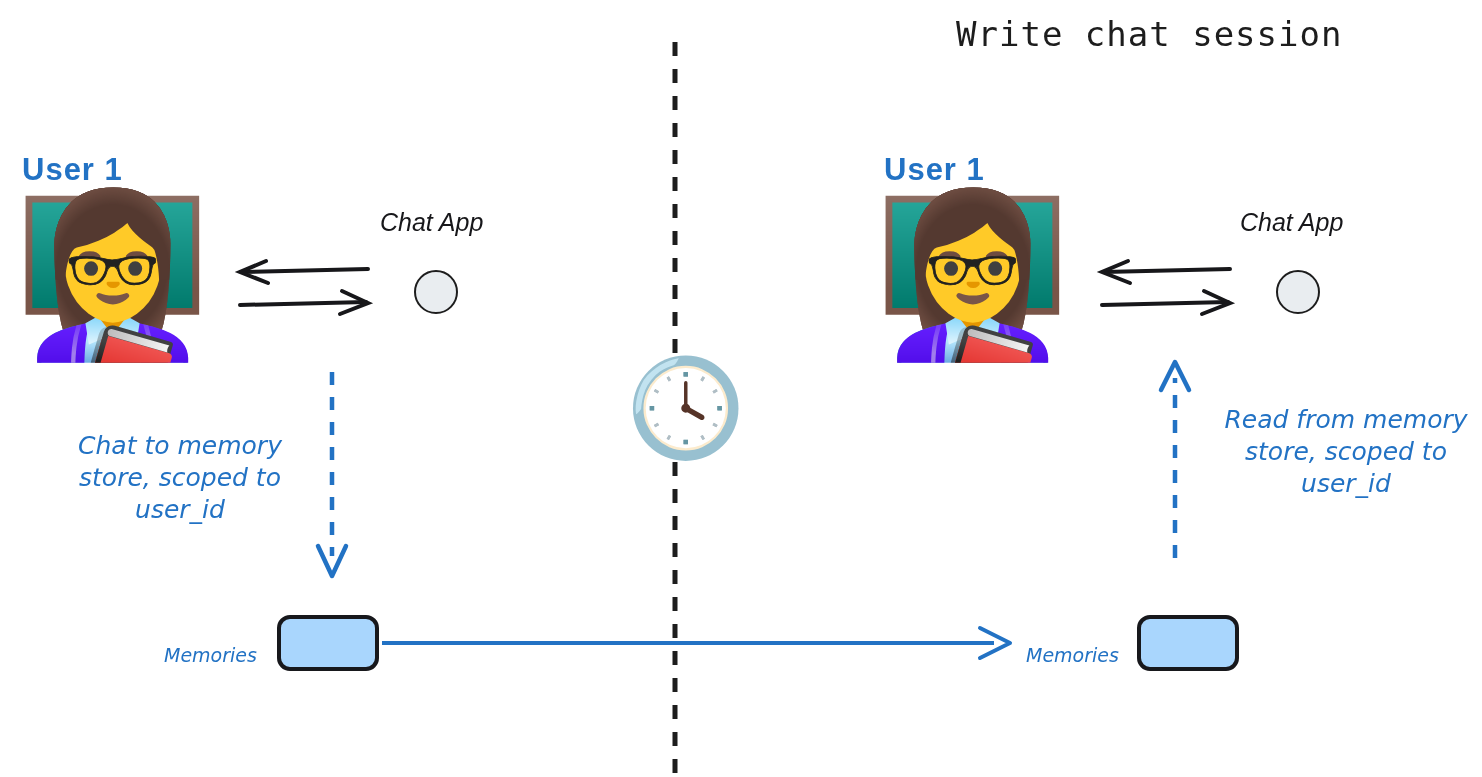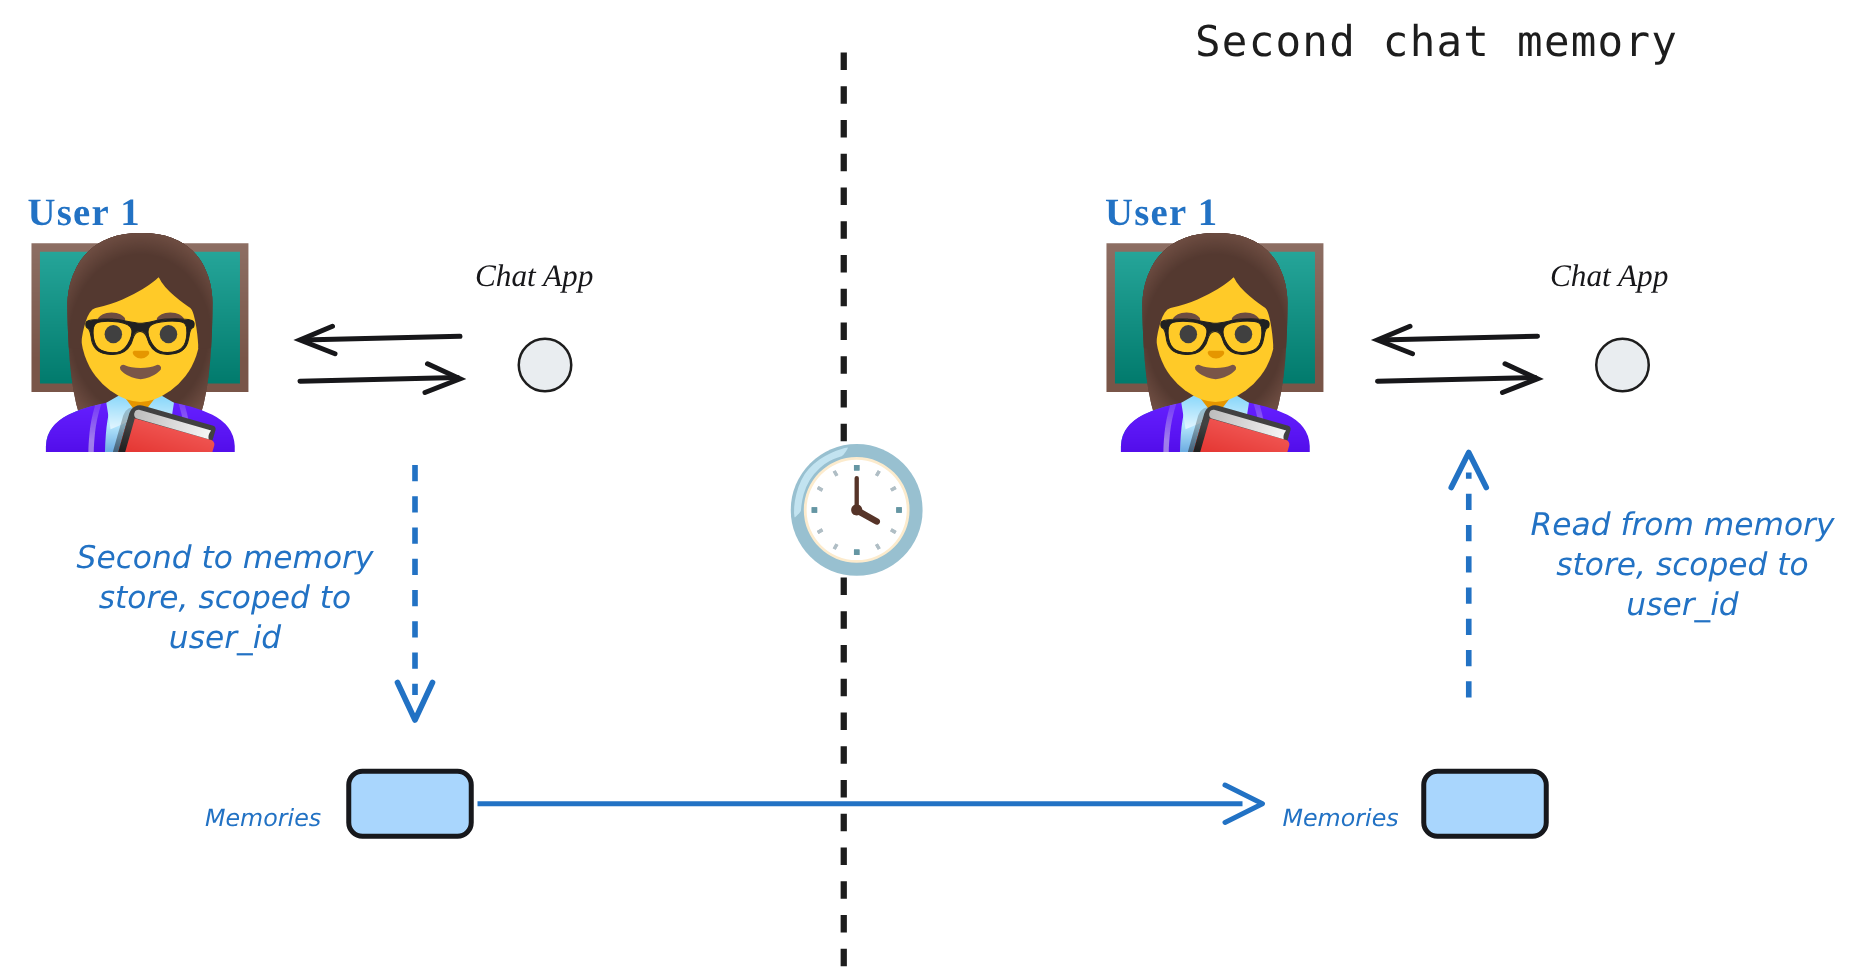--- a/index.html
+++ b/index.html
@@ -24,29 +24,29 @@
   .session-title {
     font-family: "DejaVu Sans Mono", "Liberation Mono", monospace;
     font-size: 34px;
     letter-spacing: 1px;
     color: #1d1d1d;
     white-space: nowrap;
   }
 
   
   .user-label {
-    font-family: Liberation Serif, serif;
+    font-family: Liberation Sans, sans-serif;
     font-size: 31px;
     font-weight: bold;
     letter-spacing: 1px;
     color: #2272c4;
     white-space: nowrap;
   }
   .chat-app-label {
-    font-family: Liberation Serif, serif;
+    font-family: Liberation Sans, sans-serif;
     font-style: italic;
     font-size: 25px;
     color: #17171a;
     white-space: nowrap;
   }
   .memories-label {
     font-family: "DejaVu Sans", sans-serif;
     font-style: italic;
     font-size: 19px;
     color: #2272c4;
@@ -93,21 +93,21 @@
   }
 
   svg { display: block; overflow: visible; }
 </style>
 </head>
 <body>
 
 <div id="canvas">
 
 
-  <div class="abs session-title" style="left:956px; top:14px;">Second chat memory</div>
+  <div class="abs session-title" style="left:956px; top:14px;">Write chat session</div>
 
   <div class="abs user-label" style="left:22px; top:152px;">User 1</div>
 
   <div class="abs emoji avatar-emoji" style="left:14px; top:196px;">👩‍🏫</div>
 
   <div class="abs" style="left:236px; top:258px;">
     <svg width="140" height="60" viewBox="0 0 140 60">
       <g stroke="#17171a" stroke-width="4" fill="none" stroke-linecap="round">
         <path d="M6 14 L132 11"></path>
         <path d="M30 3 L4 14 L32 25"></path>
@@ -121,21 +121,21 @@
 
   <div class="abs app-circle" style="left:414px; top:270px;"></div>
 
   <div class="abs" style="left:310px; top:370px;">
     <svg width="48" height="210" viewBox="0 0 48 210">
       <path d="M22 2 L22 186" stroke="#2272c4" stroke-width="4.5" fill="none" stroke-dasharray="13 12" stroke-linecap="butt"></path>
       <path d="M8 176 L22 206 L36 176" stroke="#2272c4" stroke-width="4.5" fill="none" stroke-linecap="round" stroke-linejoin="round"></path>
     </svg>
   </div>
 
-  <div class="abs note" style="left:52px; top:430px; width:256px;">Second to memory
+  <div class="abs note" style="left:52px; top:430px; width:256px;">Chat to memory
 store, scoped to
 user_id</div>
 
   <div class="abs memories-label" style="left:164px; top:632px;">Memories</div>
 
   <div class="abs memory-box" style="left:277px; top:615px;"></div>
 
   <div class="abs" style="left:667px; top:42px;">
     <svg width="16" height="330" viewBox="0 0 16 330">
       <path d="M8 0 L8 330" stroke="#1d1d1d" stroke-width="5" fill="none" stroke-dasharray="14 13"></path>

